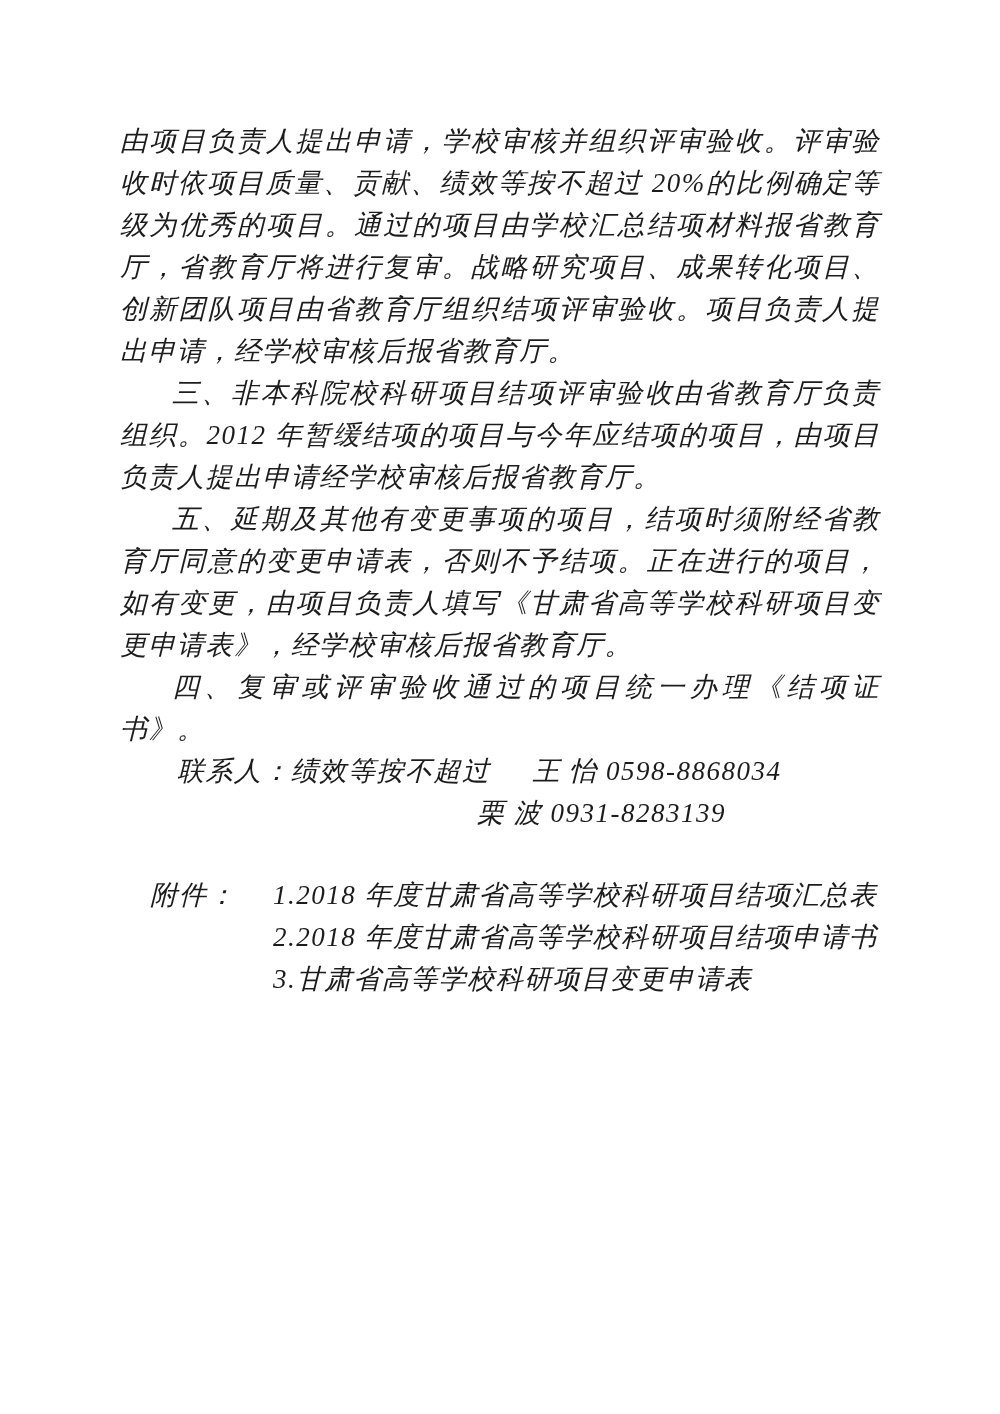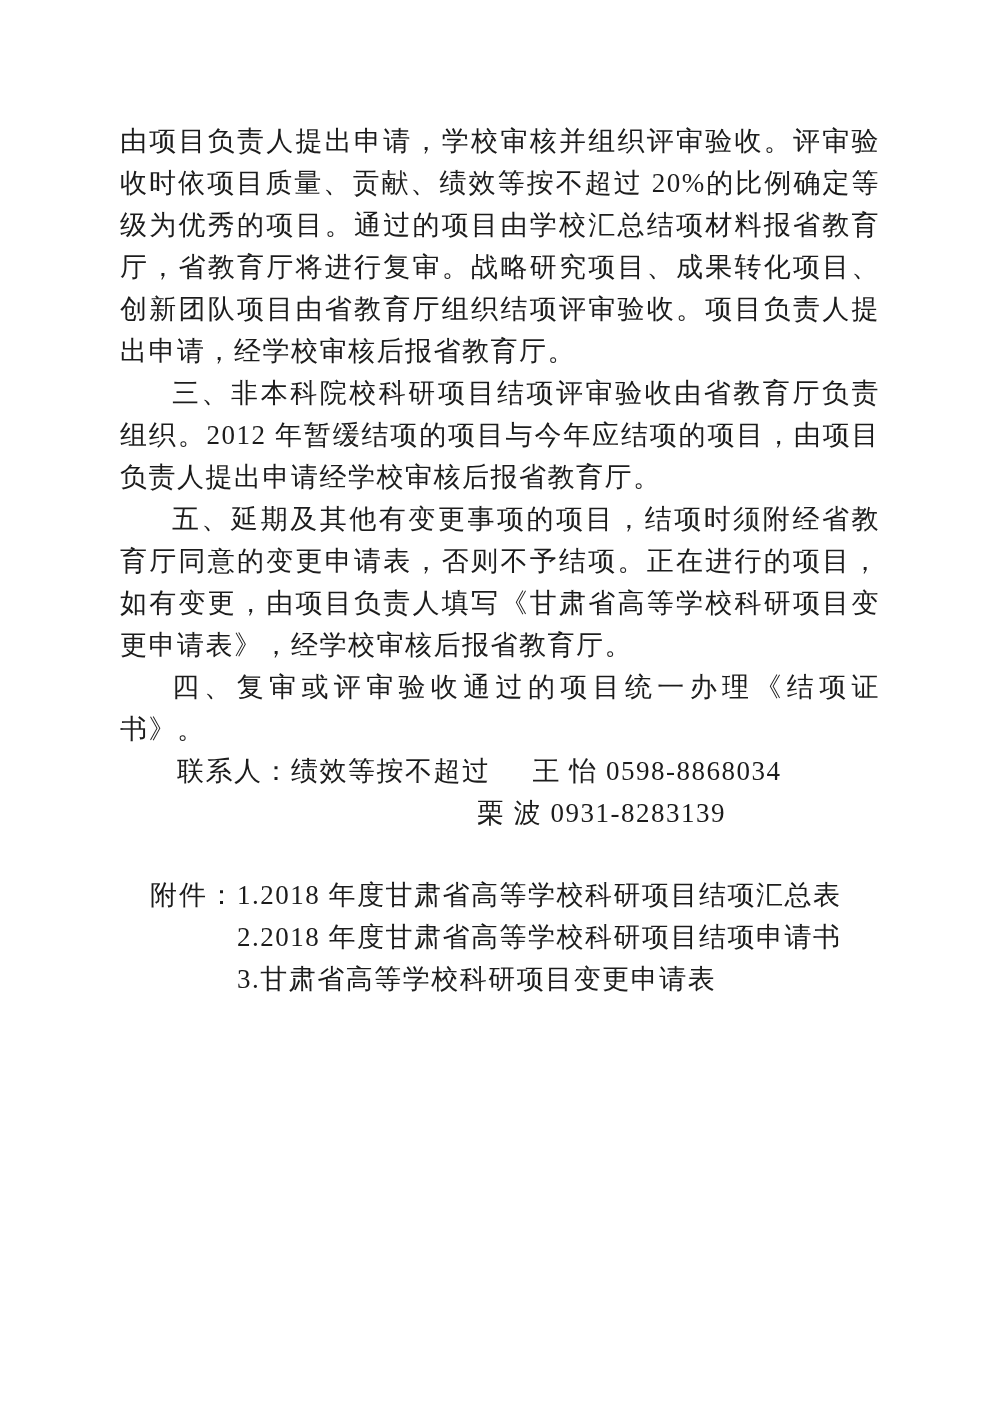--- a/index.html
+++ b/index.html
@@ -4,38 +4,39 @@
 <style>
   html, body { margin: 0; padding: 0; background: #ffffff; }
   .page {
     position: relative;
     width: 1000px;
     height: 1034px;
     background: #ffffff;
     overflow: hidden;
     font-family: "Liberation Serif", "DejaVu Serif", serif;
     color: #1c1c1c;
+    font-style: italic;
   }
   .doc-body {
     position: absolute;
     left: 120px;
     top: 120px;
     width: 760px;
     font-size: 27px;
     line-height: 42px;
     letter-spacing: 1.5px;
     text-align: justify;
     text-justify: inter-character;
   }
   .para { margin: 0; }
   .para.indent { text-indent: 52px; }
   .contact-line { padding-left: 57px; white-space: nowrap; }
   .contact-line .person { margin-left: 42px; }
   .contact-line.line2 { padding-left: 349px; }
-  .attach { display: flex; margin-top: 40px; padding-left: 30px; }
+  .attach { display: flex; margin-top: 40px; padding-left: 30px; gap: 36px; }
   .attach-label { flex: 0 0 auto; letter-spacing: 2px; }
   .attach-items { flex: 1 1 auto; }
   .attach-item { white-space: nowrap; }
   .sig {
     position: absolute;
     font-size: 26px;
     white-space: nowrap;
     color: #1c1c1c;
     z-index: 1;
   }

